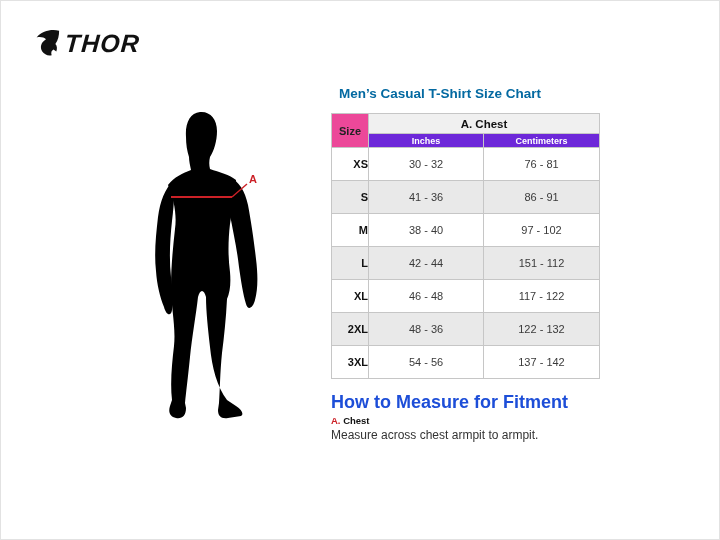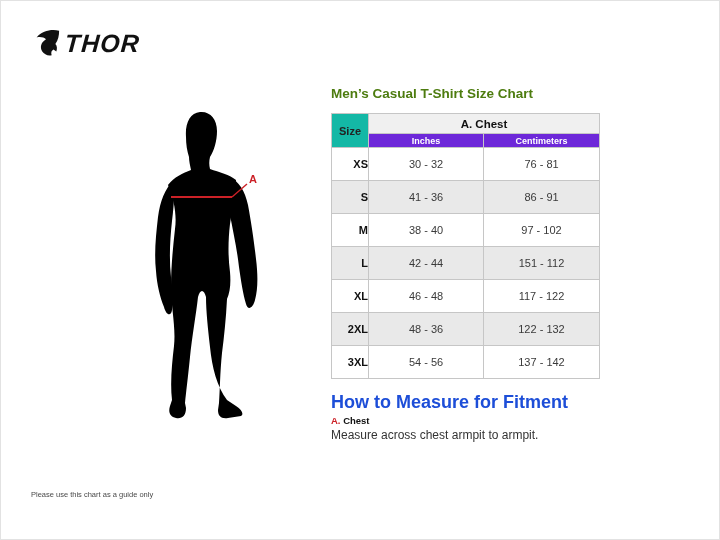--- a/index.html
+++ b/index.html
@@ -11,33 +11,33 @@
   
   .logo{position:absolute;left:30px;top:27px;display:flex;align-items:center;gap:4px;}
   .logo-icon{width:30px;height:30px;}
   .logo-text{
     font-size:25px;font-weight:bold;font-style:italic;letter-spacing:1px;
     color:#111;transform:skewX(-4deg);line-height:30px;
   }
   
   .figure{position:absolute;left:130px;top:88px;width:180px;height:365px;}
   
-  .chart-title{position:absolute;left:330px;top:85px;font-size:13.5px;font-weight:bold;color:#4d7c0f;}
+  .chart-title{position:absolute;left:338px;top:85px;font-size:13.5px;font-weight:bold;color:#0369a1;}
   .size-table{
     position:absolute;left:330px;top:112px;width:268px;
     border-collapse:collapse;table-layout:fixed;
     border:1px solid #a8a8a8;
   }
   .size-table td,.size-table th{
     border:1px solid #c6c6c6;text-align:center;vertical-align:middle;padding:0;
   }
   .size-table .col-size{width:37px;}
   .size-table .col-in{width:115px;}
   .size-table .col-cm{width:116px;}
-  .hdr-size{background:#14b8a6;font-size:11px;font-weight:bold;color:#222;}
+  .hdr-size{background:#ec4899;font-size:11px;font-weight:bold;color:#222;}
   .hdr-group{background:#f0f0f0;font-size:11.5px;font-weight:bold;height:19px;color:#111;}
   .hdr-unit{background:#6d28d9;color:#ffffff;font-size:9px;font-weight:bold;height:13px;}
   .size-table tbody td{height:32px;font-size:11px;color:#3a3a3a;}
   .size-table tbody td.size-cell{font-weight:bold;color:#111;text-align:right;}
   .size-table tbody tr:nth-child(even){background:#ffffff;}
   .size-table tbody tr:nth-child(odd){background:#e9e9e9;}
   .size-table tbody tr:nth-child(1),
   .size-table tbody tr:nth-child(3),
   .size-table tbody tr:nth-child(5),
   .size-table tbody tr:nth-child(7){background:#ffffff;}
@@ -133,14 +133,13 @@
 </table>
 
 <div class="measure-heading">How to Measure for Fitment</div>
 <div class="measure-key-line">
   <span class="red">A.</span>
   <span>Chest</span>
 </div>
 <div class="measure-desc">Measure across chest armpit to armpit.</div>
 
 <div class="footer">
-  <div>Please use this chart as a guide only</div>
 </div>
 
 </body></html>

